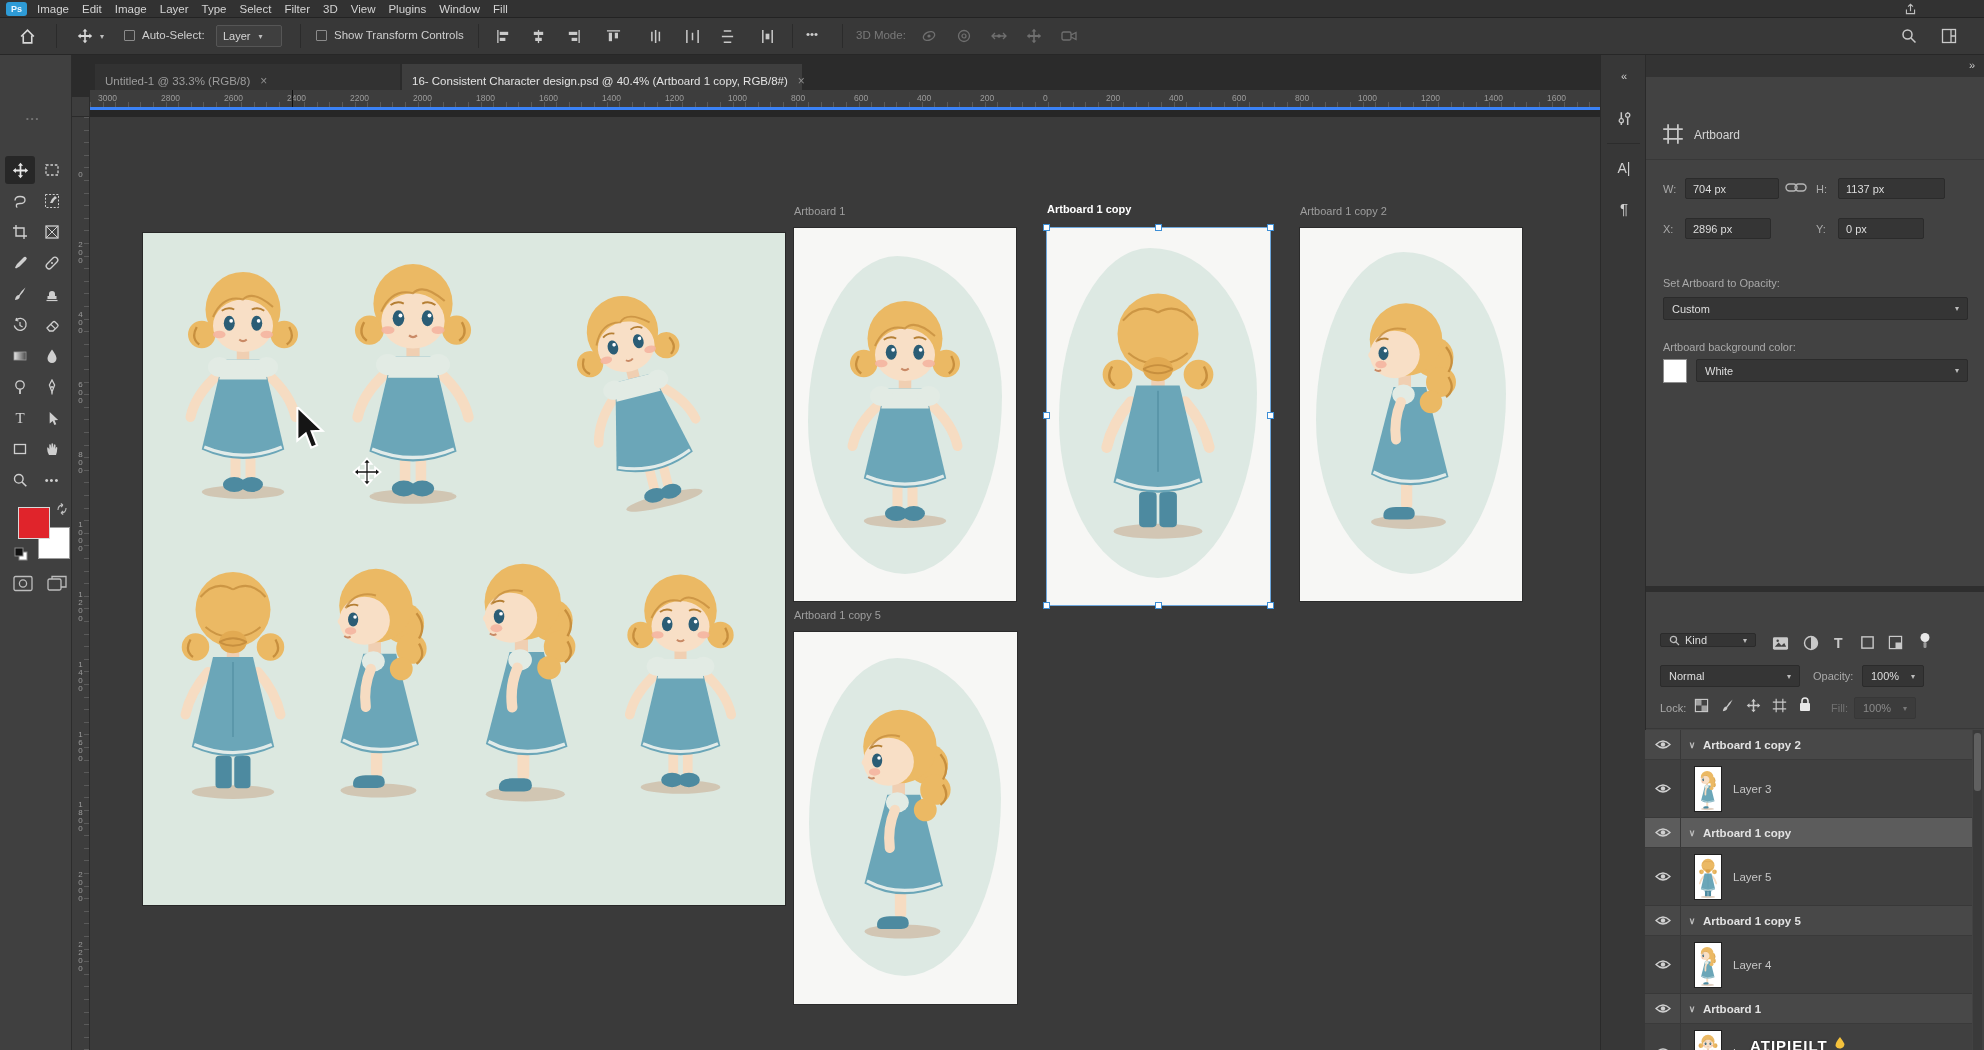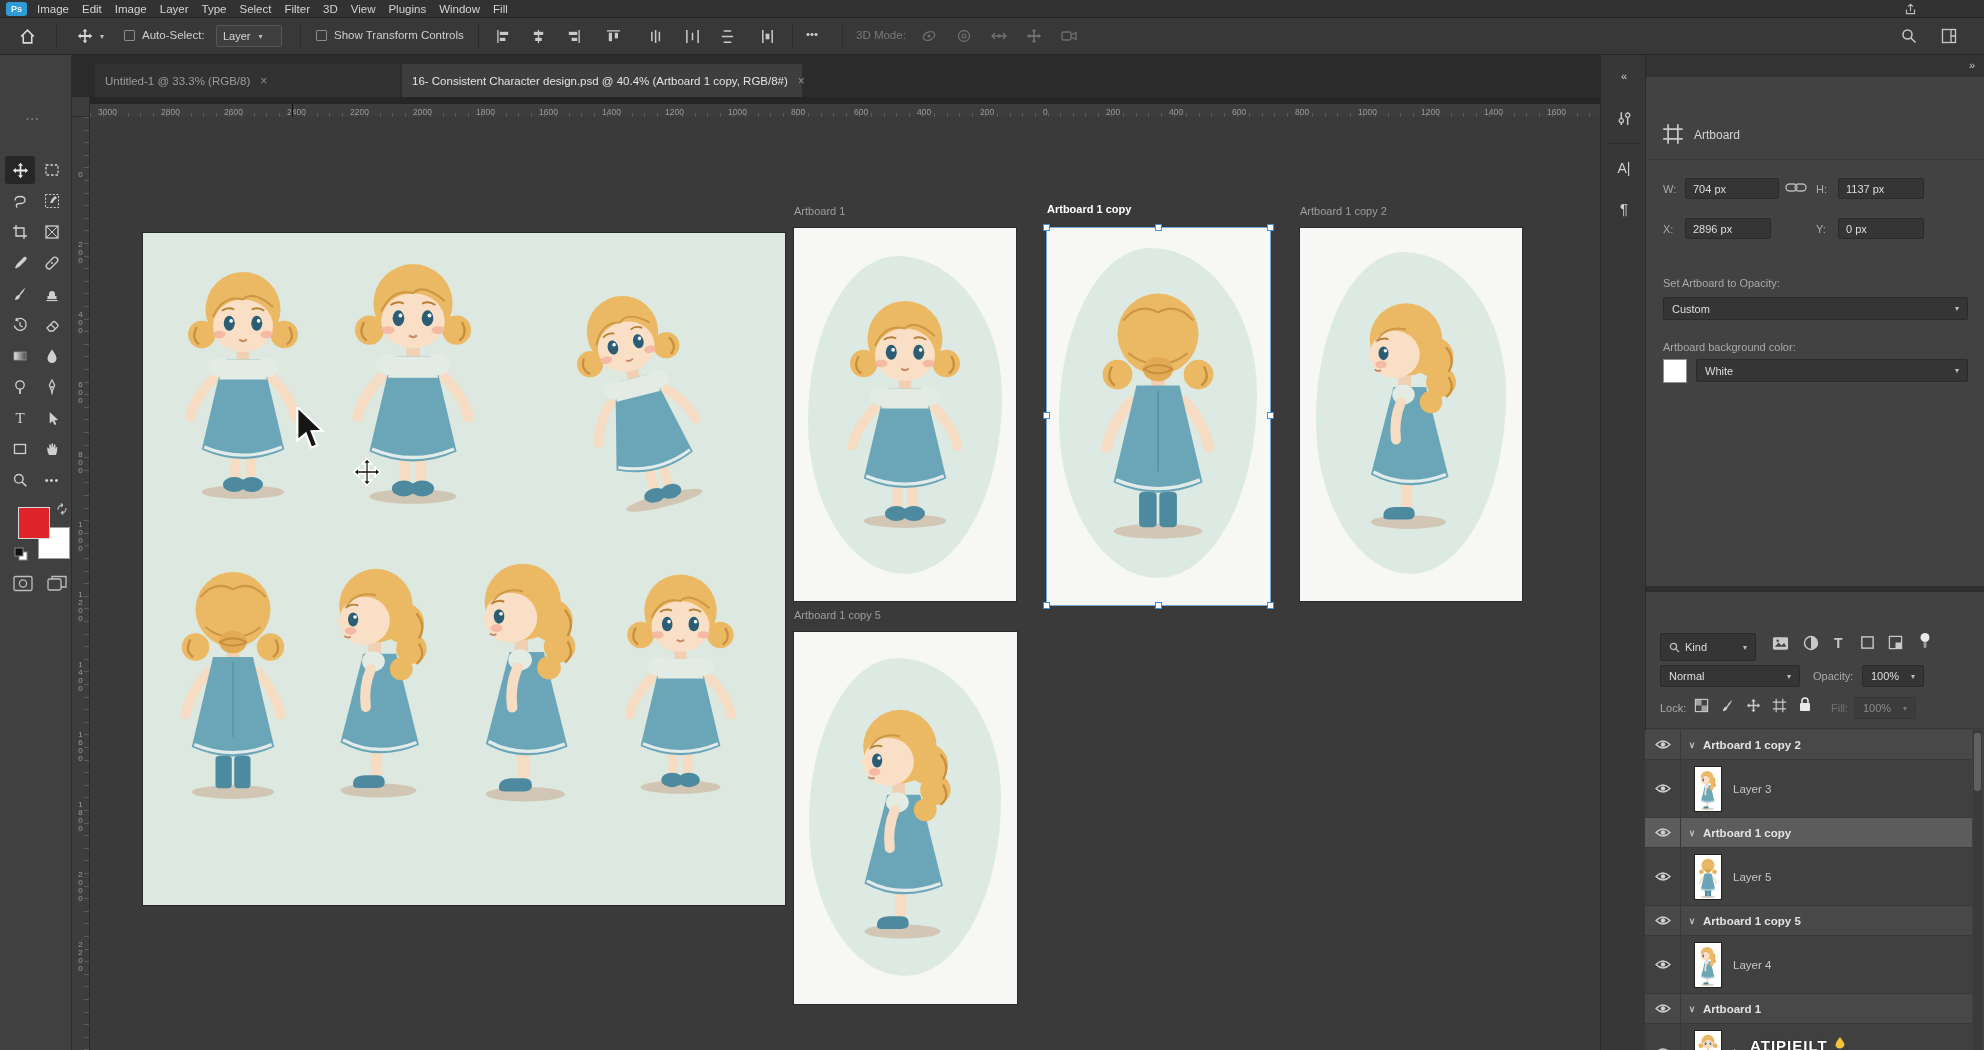--- a/index.html
+++ b/index.html
@@ -25,21 +25,21 @@
 .tcell{position:absolute;width:30px;height:28px;border-radius:3px;display:flex;align-items:center;justify-content:center}
 .tsel{background:#272727}
 .grip{position:absolute;left:26px;top:59px;color:#777;font-size:8px;letter-spacing:2px}
 .swatch{position:absolute;border:1.5px solid #d9d9d9}
 
 #tabstrip{left:72px;top:55px;width:1528px;height:42px;background:#2b2b2b}
 .dtab{position:absolute;top:9px;height:33px;display:flex;align-items:center;gap:10px;padding:0 10px;font-size:11.5px;white-space:nowrap}
 .dtab .x{color:#8f8f8f;font-size:12px}
 
 #corner{left:72px;top:97px;width:18px;height:20px;background:#3d3d3d;border-right:1px solid #2b2b2b;border-bottom:1px solid #2b2b2b}
-#hruler{left:90px;top:104px;width:1510px;height:20px;background:#3d3d3d;border-bottom:6px solid #3b82f6;overflow:hidden}
+#hruler{left:90px;top:90px;width:1510px;height:20px;background:#3d3d3d;border-bottom:3px solid #3b82f6;overflow:hidden}
 #hruler .ticks{position:absolute;left:0;bottom:0;width:100%;height:5px;background:repeating-linear-gradient(90deg,#5a5a5a 0 1px,transparent 1px 12.6px)}
 .hrn{position:absolute;top:3px;font-size:8.5px;color:#9b9b9b}
 #vruler{left:72px;top:117px;width:18px;height:933px;background:#3d3d3d;border-right:1px solid #2b2b2b;overflow:hidden}
 #vruler .ticks{position:absolute;top:0;right:0;width:5px;height:100%;background:repeating-linear-gradient(180deg,#5a5a5a 0 1px,transparent 1px 12.6px)}
 .vrn{position:absolute;left:4px;writing-mode:vertical-rl;text-orientation:upright;font-size:8px;letter-spacing:-1px;color:#9b9b9b}
 #canvas{left:90px;top:117px;width:1510px;height:933px;background:#3a3a3a;overflow:hidden}
 .board{position:absolute;background:#f7f7f5;box-shadow:0 0 0 1px rgba(0,0,0,.25)}
 .ab-label{position:absolute;font-size:11px;color:#9e9e9e;white-space:nowrap}
 .ab-label.sel{color:#fff;font-weight:bold}
 .blob{position:absolute;background:#dde9e3;border-radius:46% 54% 50% 50%/52% 44% 56% 48%}
@@ -603,21 +603,21 @@
 
   <span class="plabel" style="left:17px;top:128px">W:</span>
   <span class="pfield" style="left:39px;top:123px;width:94px">704 px</span>
   <span class="abs" style="left:139px;top:125px">
     <svg width="22" height="15" viewBox="0 0 22 15">
         <rect x="1" y="4" width="11" height="7" rx="3.5" fill="none" stroke="#b5b5b5" stroke-width="1.4"></rect>
         <rect x="10" y="4" width="11" height="7" rx="3.5" fill="none" stroke="#b5b5b5" stroke-width="1.4"></rect>
       </svg>
   </span>
   <span class="plabel" style="left:170px;top:128px">H:</span>
-  <span class="pfield" style="left:192px;top:123px;width:86px">1137 px</span>
+  <span class="pfield" style="left:192px;top:123px;width:107px">1137 px</span>
 
   <span class="plabel" style="left:17px;top:168px">X:</span>
   <span class="pfield" style="left:39px;top:163px;width:86px">2896 px</span>
   <span class="plabel" style="left:170px;top:168px">Y:</span>
   <span class="pfield" style="left:192px;top:163px;width:86px">0 px</span>
 
   <span class="plabel" style="left:17px;top:222px">Set Artboard to Opacity:</span>
   <div class="pdrop" style="left:17px;top:242px;width:305px">
     <span>Custom</span>
       <span class="caret">▾</span>
@@ -626,21 +626,21 @@
   <span class="plabel" style="left:17px;top:286px">Artboard background color:</span>
   <span class="abs" style="left:17px;top:304px;width:24px;height:24px;background:#ffffff;border:1px solid #8d8d8d"></span>
   <div class="pdrop" style="left:50px;top:304px;width:272px">
     <span>White</span>
       <span class="caret">▾</span>
   </div>
 
   <div class="abs" style="left:0;top:531px;width:339px;height:6px;background:#2e2e2e"></div>
 
 
-  <div class="pdrop" style="left:14px;top:578px;width:96px;height:28px">
+  <div class="pdrop" style="left:14px;top:578px;width:96px;height:14px">
     <span style="display:flex;align-items:center;gap:5px">
       <svg width="11" height="11" viewBox="0 0 16 16">
           <circle cx="6.5" cy="6.5" r="4.5" stroke="#bdbdbd" fill="none" stroke-width="1.8"></circle>
           <path d="M10 10 L14.5 14.5" stroke="#bdbdbd" stroke-width="1.8"></path>
         </svg>
       <span>Kind</span>
     </span>
     <span class="caret">▾</span>
   </div>
   <span class="abs" style="left:126px;top:581px">

